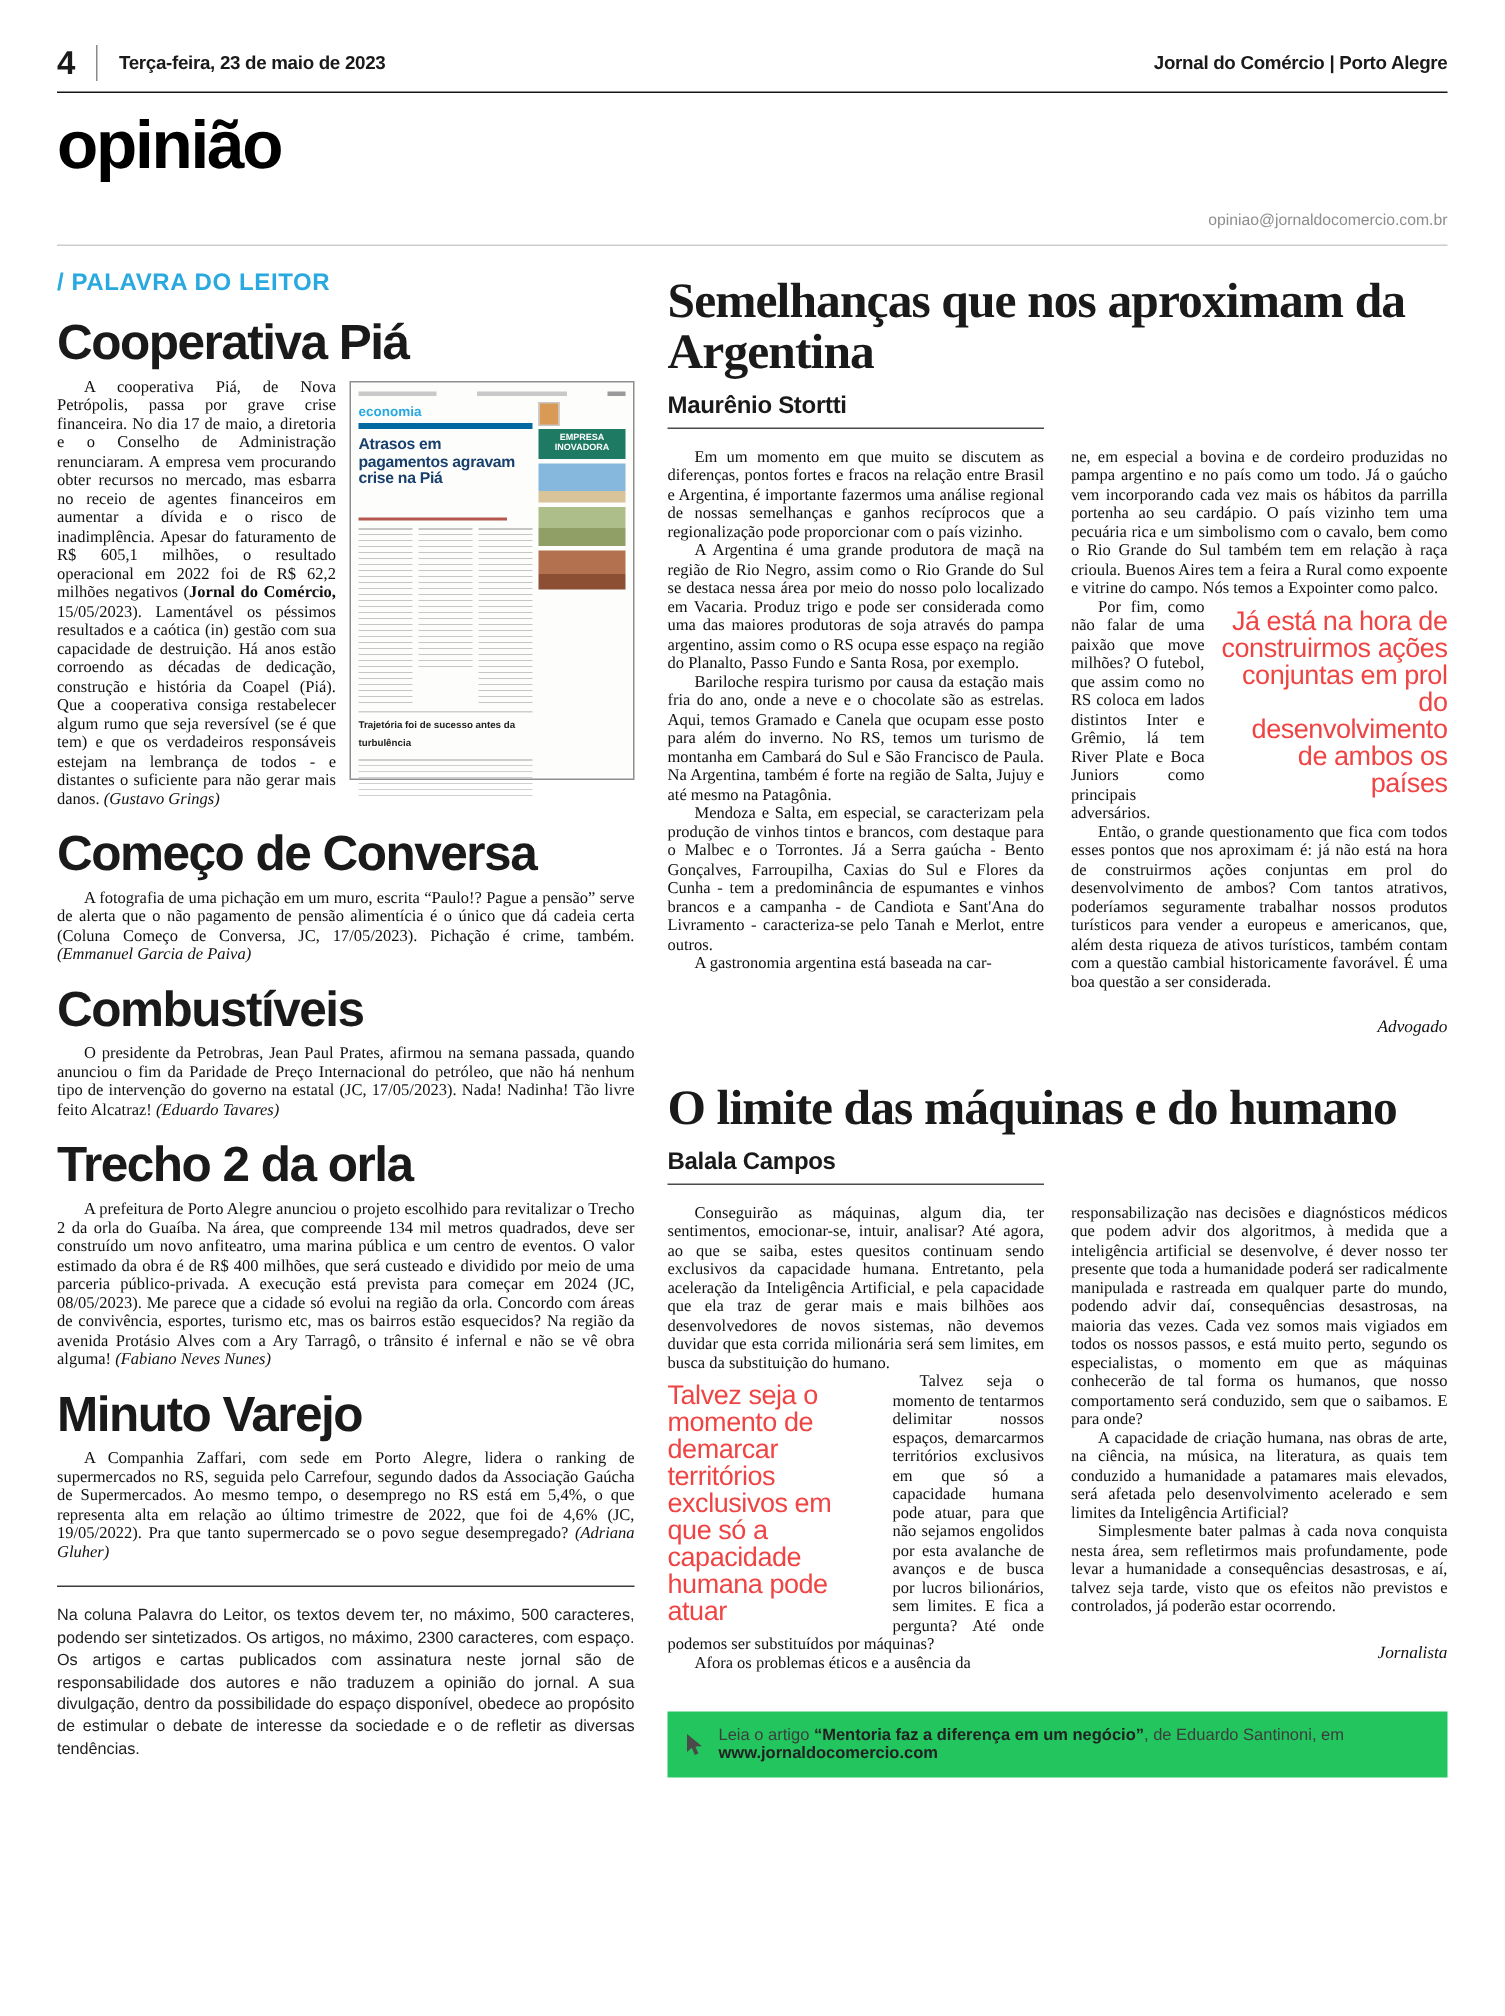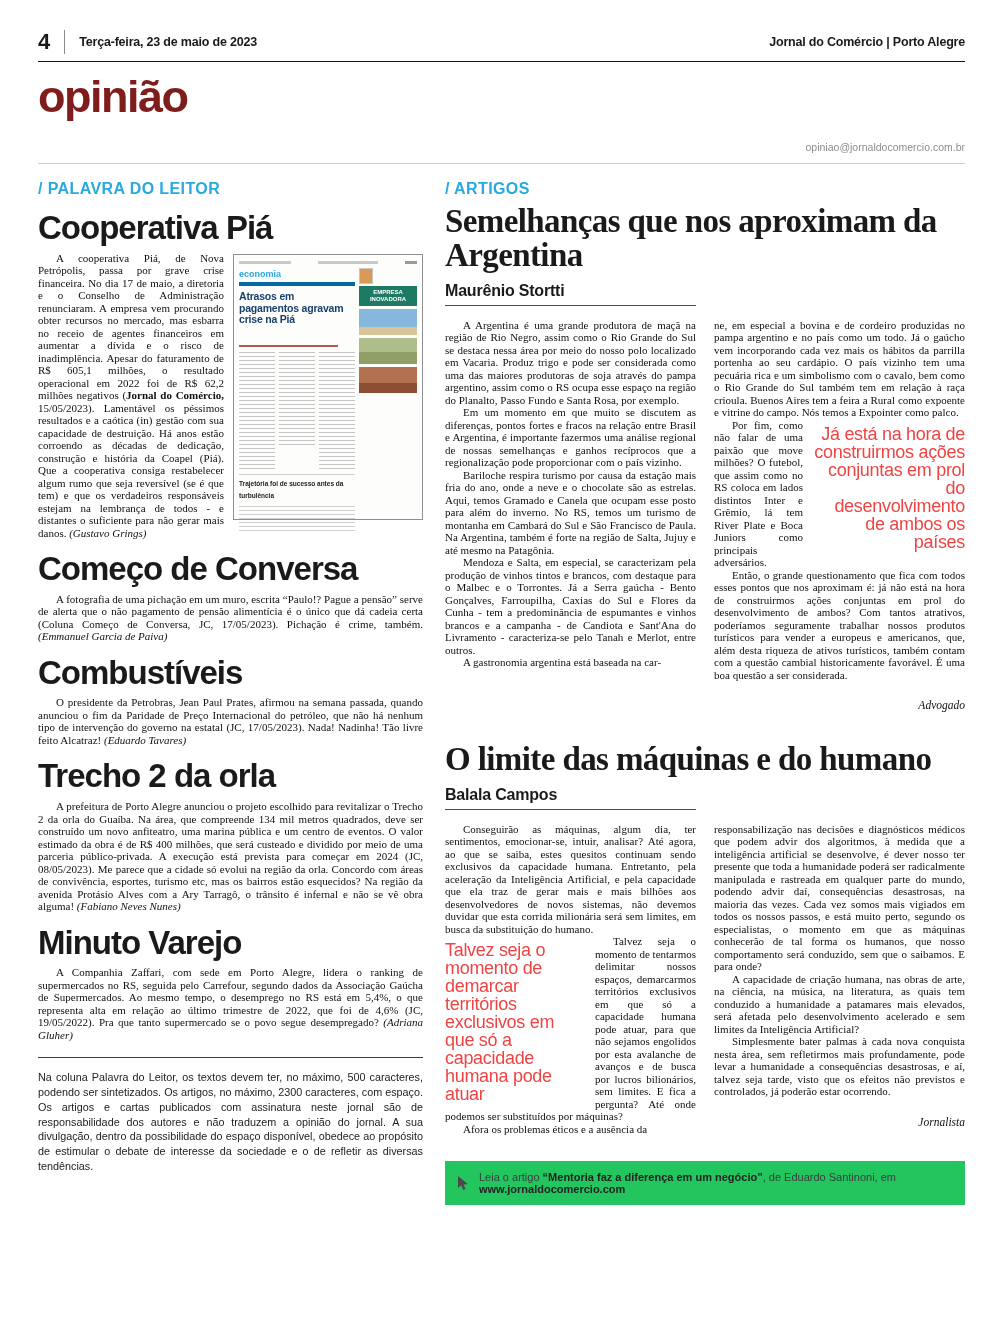--- a/index.html
+++ b/index.html
@@ -11,21 +11,21 @@
   }
   .page { padding:0 38px; }
 
   
   .header-row { display:flex; align-items:center; padding-top:30px; padding-bottom:7px; border-bottom:1px solid #161616; }
   .page-num { font-size:22px; font-weight:bold; line-height:1; }
   .vdiv { width:1px; background:#8a8a8a; height:24px; margin:0 14px; }
   .date { font-size:12.5px; font-weight:bold; letter-spacing:-0.2px; }
   .masthead { margin-left:auto; font-size:12.5px; font-weight:bold; letter-spacing:-0.2px; }
 
-  .section-title { color:#7f1d1d; font-size:45px; font-weight:bold; letter-spacing:-1.5px; margin-top:12px; line-height:1; }
+  .section-title { color:#000000; font-size:45px; font-weight:bold; letter-spacing:-1.5px; margin-top:12px; line-height:1; }
   .email-row { text-align:right; color:#8d8d8d; font-size:10.5px; margin-top:22px; padding-bottom:10px; border-bottom:1px solid #cccccc; }
 
   
   .main { display:flex; gap:22px; margin-top:16px; }
   .left-col { flex:0 0 385px; width:385px; }
   .right-col { flex:1; min-width:0; }
   .kicker { color:#29a9e0; font-weight:bold; font-size:16px; letter-spacing:0.4px; margin-bottom:6px; }
 
   
   .letter h2 { font-size:33px; font-weight:bold; letter-spacing:-1px; line-height:1.02; margin:13px 0 7px; }
@@ -162,29 +162,28 @@
         <div class="letter-body">
           <p><span>A Companhia Zaffari, com sede em Porto Alegre, lidera o ranking de supermercados no RS, seguida pelo Carrefour, segundo dados da Associação Gaúcha de Supermercados. Ao mesmo tempo, o desemprego no RS está em 5,4%, o que representa alta em relação ao último trimestre de 2022, que foi de 4,6% (JC, 19/05/2022). Pra que tanto supermercado se o povo segue desempregado? </span><em class="letter-author">(Adriana Gluher)</em></p>
         </div>
       </div>
 
       <div class="left-rule"></div>
       <div class="note">Na coluna Palavra do Leitor, os textos devem ter, no máximo, 500 caracteres, podendo ser sintetizados. Os artigos, no máximo, 2300 caracteres, com espaço. Os artigos e cartas publicados com assinatura neste jornal são de responsabilidade dos autores e não traduzem a opinião do jornal. A sua divulgação, dentro da possibilidade do espaço disponível, obedece ao propósito de estimular o debate de interesse da sociedade e o de refletir as diversas tendências.</div>
     </div>
 
     <div class="right-col">
-      <div class="kicker">/ ARTIGOS</div>
 
       <div class="article">
         <h1>Semelhanças que nos aproximam da Argentina</h1>
         <div class="byline">Maurênio Stortti</div>
         <div class="cols">
           <div class="col">
+            <p>Em um momento em que muito se discutem as diferenças, pontos fortes e fracos na relação entre Brasil e Argentina, é importante fazermos uma análise regional de nossas semelhanças e ganhos recíprocos que a regionalização pode proporcionar com o país vizinho.</p>
             <p>A Argentina é uma grande produtora de maçã na região de Rio Negro, assim como o Rio Grande do Sul se destaca nessa área por meio do nosso polo localizado em Vacaria. Produz trigo e pode ser considerada como uma das maiores produtoras de soja através do pampa argentino, assim como o RS ocupa esse espaço na região do Planalto, Passo Fundo e Santa Rosa, por exemplo.</p>
-            <p>Em um momento em que muito se discutem as diferenças, pontos fortes e fracos na relação entre Brasil e Argentina, é importante fazermos uma análise regional de nossas semelhanças e ganhos recíprocos que a regionalização pode proporcionar com o país vizinho.</p>
             <p>Bariloche respira turismo por causa da estação mais fria do ano, onde a neve e o chocolate são as estrelas. Aqui, temos Gramado e Canela que ocupam esse posto para além do inverno. No RS, temos um turismo de montanha em Cambará do Sul e São Francisco de Paula. Na Argentina, também é forte na região de Salta, Jujuy e até mesmo na Patagônia.</p>
             <p>Mendoza e Salta, em especial, se caracterizam pela produção de vinhos tintos e brancos, com destaque para o Malbec e o Torrontes. Já a Serra gaúcha - Bento Gonçalves, Farroupilha, Caxias do Sul e Flores da Cunha - tem a predominância de espumantes e vinhos brancos e a campanha - de Candiota e Sant'Ana do Livramento - caracteriza-se pelo Tanah e Merlot, entre outros.</p>
             <p>A gastronomia argentina está baseada na car-</p>
           </div>
           <div class="col">
             <p class="no-indent">ne, em especial a bovina e de cordeiro produzidas no pampa argentino e no país como um todo. Já o gaúcho vem incorporando cada vez mais os hábitos da parrilla portenha ao seu cardápio. O país vizinho tem uma pecuária rica e um simbolismo com o cavalo, bem como o Rio Grande do Sul também tem em relação à raça crioula. Buenos Aires tem a feira a Rural como expoente e vitrine do campo. Nós temos a Expointer como palco.</p>
             <div class="pull-quote pq-right">Já está na hora de construirmos ações conjuntas em prol do desenvolvimento de ambos os países</div>
             <p>Por fim, como não falar de uma paixão que move milhões? O futebol, que assim como no RS coloca em lados distintos Inter e Grêmio, lá tem River Plate e Boca Juniors como principais adversários.</p>
             <p>Então, o grande questionamento que fica com todos esses pontos que nos aproximam é: já não está na hora de construirmos ações conjuntas em prol do desenvolvimento de ambos? Com tantos atrativos, poderíamos seguramente trabalhar nossos produtos turísticos para vender a europeus e americanos, que, além desta riqueza de ativos turísticos, também contam com a questão cambial historicamente favorável. É uma boa questão a ser considerada.</p>
             <div class="signature">Advogado</div>

